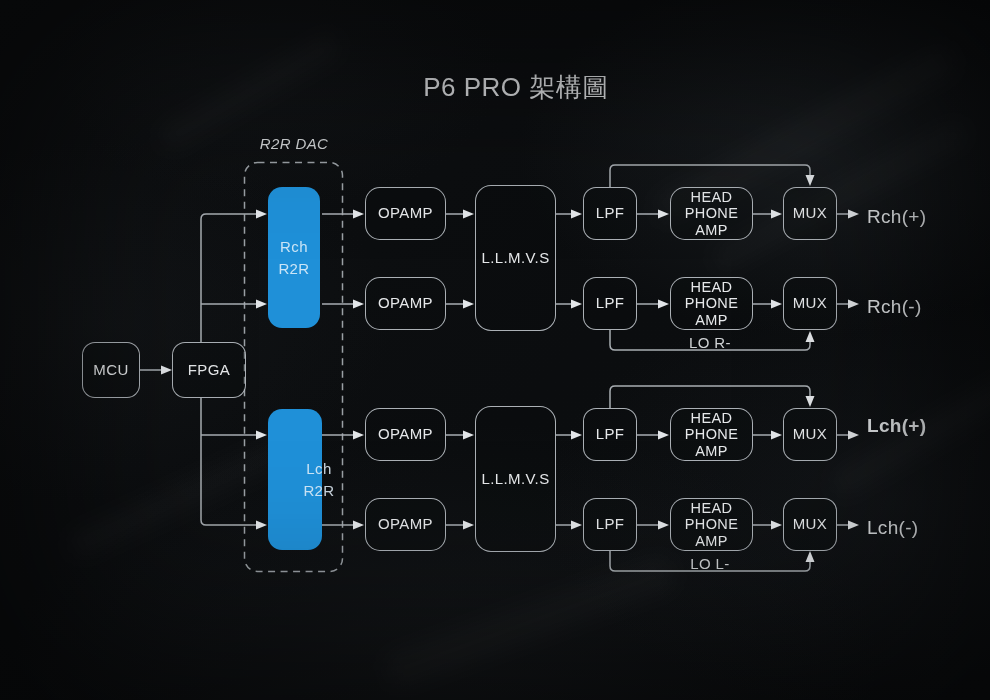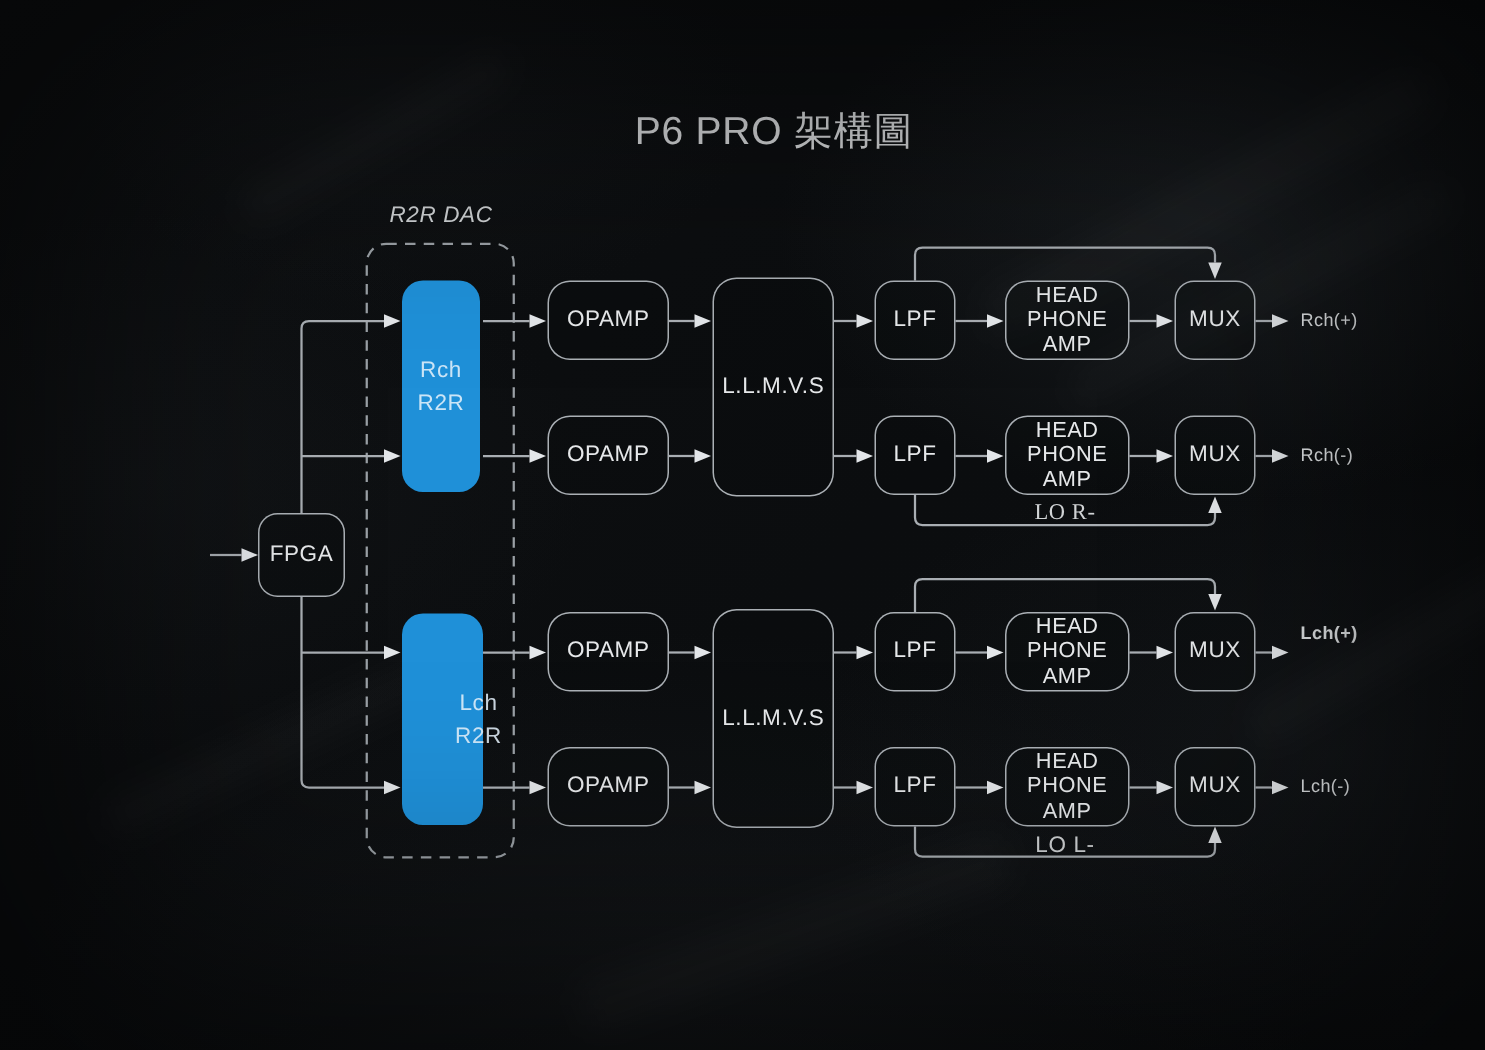--- a/index.html
+++ b/index.html
@@ -35,21 +35,21 @@
   }
   .box.blue{
     background:var(--accent);border:none;border-radius:14px;
     color:rgba(228,240,250,.88);line-height:1.45;white-space:pre-line;
   }
   .box.hpa{font-size:14.5px;line-height:1.12;white-space:pre-line;}
   .lbl{
     position:absolute;color:#d0d3d5;font-size:15px;letter-spacing:.4px;line-height:1;
   }
   .lbl.center{width:200px;text-align:center;}
-  .out{position:absolute;color:#dfe2e4;font-size:12px;letter-spacing:.3px;line-height:1;}
+  .out{position:absolute;color:#dfe2e4;font-size:19px;letter-spacing:.3px;line-height:1;}
 </style>
 </head>
 <body>
 
 <div class="stage">
 
   <div class="pcb">
     <div style="left:640px;top:120px;width:330px;height:30px;transform:rotate(-28deg);"></div>
     <div style="left:700px;top:185px;width:280px;height:22px;transform:rotate(-28deg);"></div>
     <div style="left:60px;top:480px;width:260px;height:26px;transform:rotate(-25deg);"></div>
@@ -140,21 +140,22 @@
         <polygon points="848,520.5 848,529.5 859,525"></polygon>
       <polygon points="805.5,175 814.5,175 810,186"></polygon>
       <polygon points="805.5,342 814.5,342 810,331"></polygon>
       <polygon points="805.5,396 814.5,396 810,407"></polygon>
       <polygon points="805.5,562 814.5,562 810,551"></polygon>
     </g>
   </svg>
 
   <div class="lbl center" style="left:244px;top:136px;width:100px;font-style:italic;">R2R DAC</div>
 
-  <div class="box" style="left:172px;top:342px;width:58px;height:56px;">FPGA</div>
+  <div class="box" style="left:82px;top:342px;width:58px;height:56px;">MCU</div>
+  <div class="box" style="left:172px;top:342px;width:74px;height:56px;">FPGA</div>
 
   <div class="box blue" style="left:268px;top:187px;width:52px;height:141px;">Rch
 R2R</div>
   <div class="box blue" style="left:268px;top:409px;width:54px;height:141px;padding-left:48px;">Lch
 R2R</div>
 
   <div class="box" style="left:365px;top:187px;width:81px;height:53px;border-radius:15px;">OPAMP</div>
   <div class="box" style="left:365px;top:277px;width:81px;height:53px;border-radius:15px;">OPAMP</div>
   <div class="box" style="left:365px;top:408px;width:81px;height:53px;border-radius:15px;">OPAMP</div>
   <div class="box" style="left:365px;top:498px;width:81px;height:53px;border-radius:15px;">OPAMP</div>
@@ -183,17 +184,17 @@
   <div class="box" style="left:783px;top:187px;width:54px;height:53px;">MUX</div>
   <div class="box" style="left:783px;top:277px;width:54px;height:53px;">MUX</div>
   <div class="box" style="left:783px;top:408px;width:54px;height:53px;">MUX</div>
   <div class="box" style="left:783px;top:498px;width:54px;height:53px;">MUX</div>
 
   <div class="out" style="left:867px;top:207px;">Rch(+)</div>
   <div class="out" style="left:867px;top:297px;">Rch(-)</div>
   <div class="out" style="left:867px;top:416px;font-weight:bold;">Lch(+)</div>
   <div class="out" style="left:867px;top:518px;">Lch(-)</div>
 
-  <div class="lbl center" style="left:610px;top:335px;font-family:Liberation Serif, serif;">LO R-</div>
+  <div class="lbl center" style="left:610px;top:335px;">LO R-</div>
   <div class="lbl center" style="left:610px;top:556px;">LO L-</div>
 
   <div class="vignette"></div>
 </div>
 
 </body></html>

